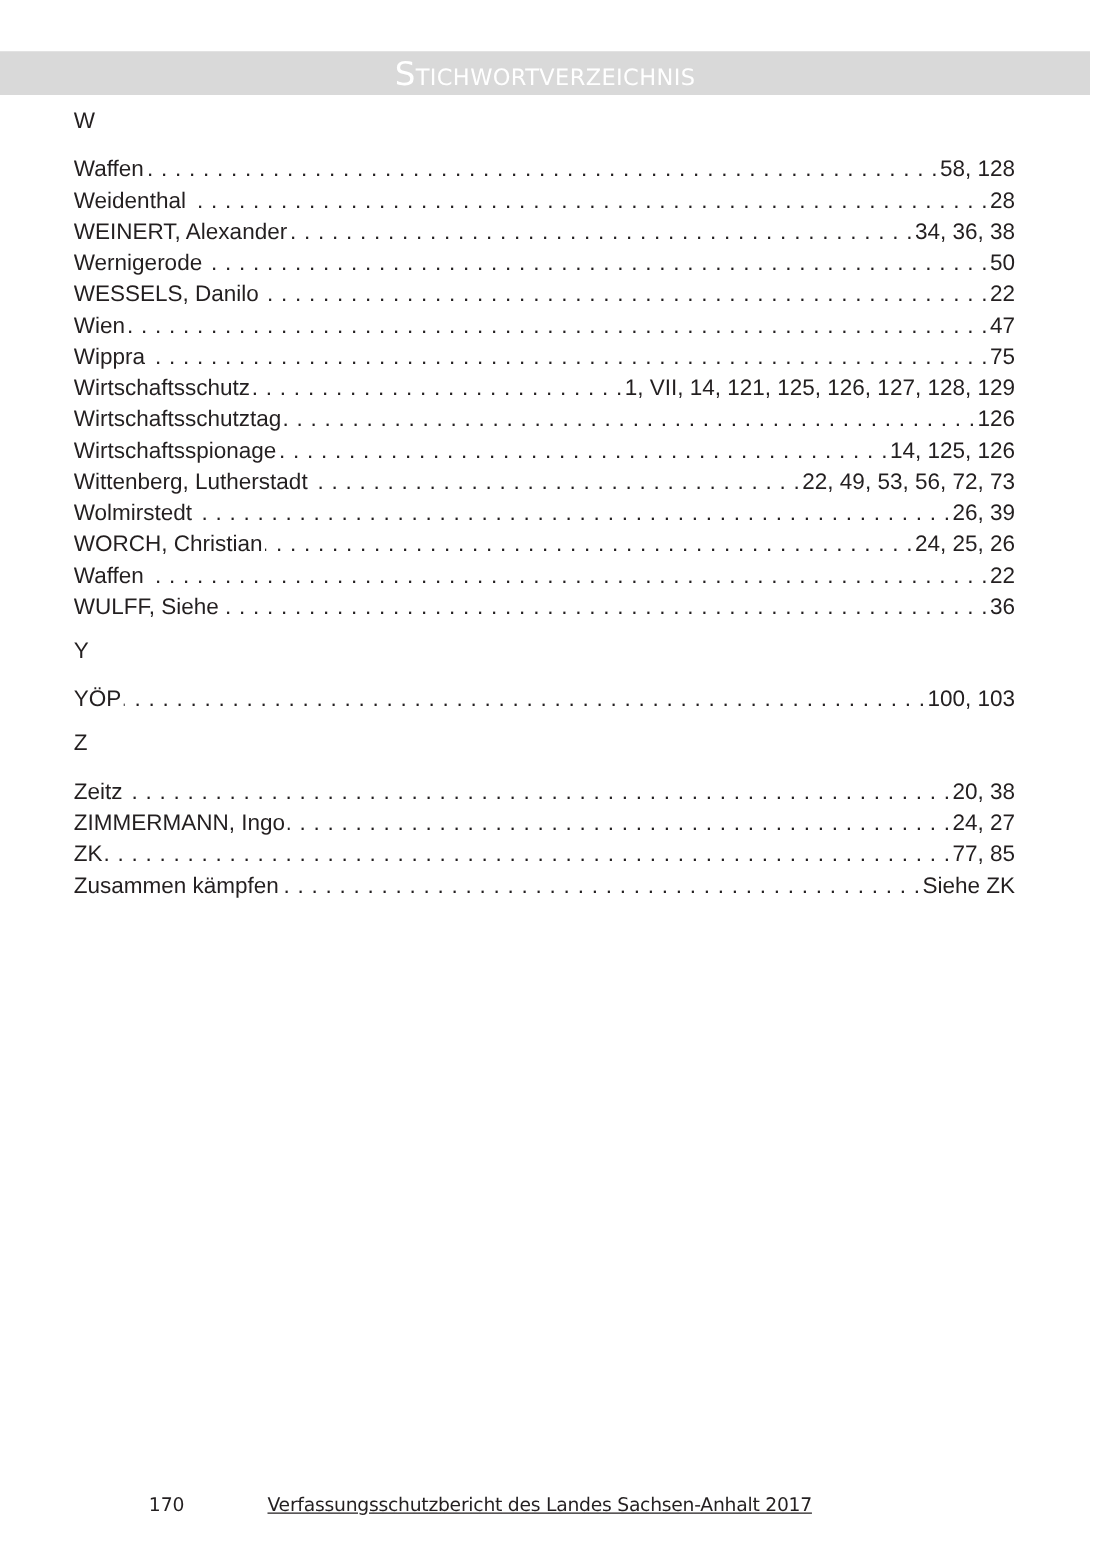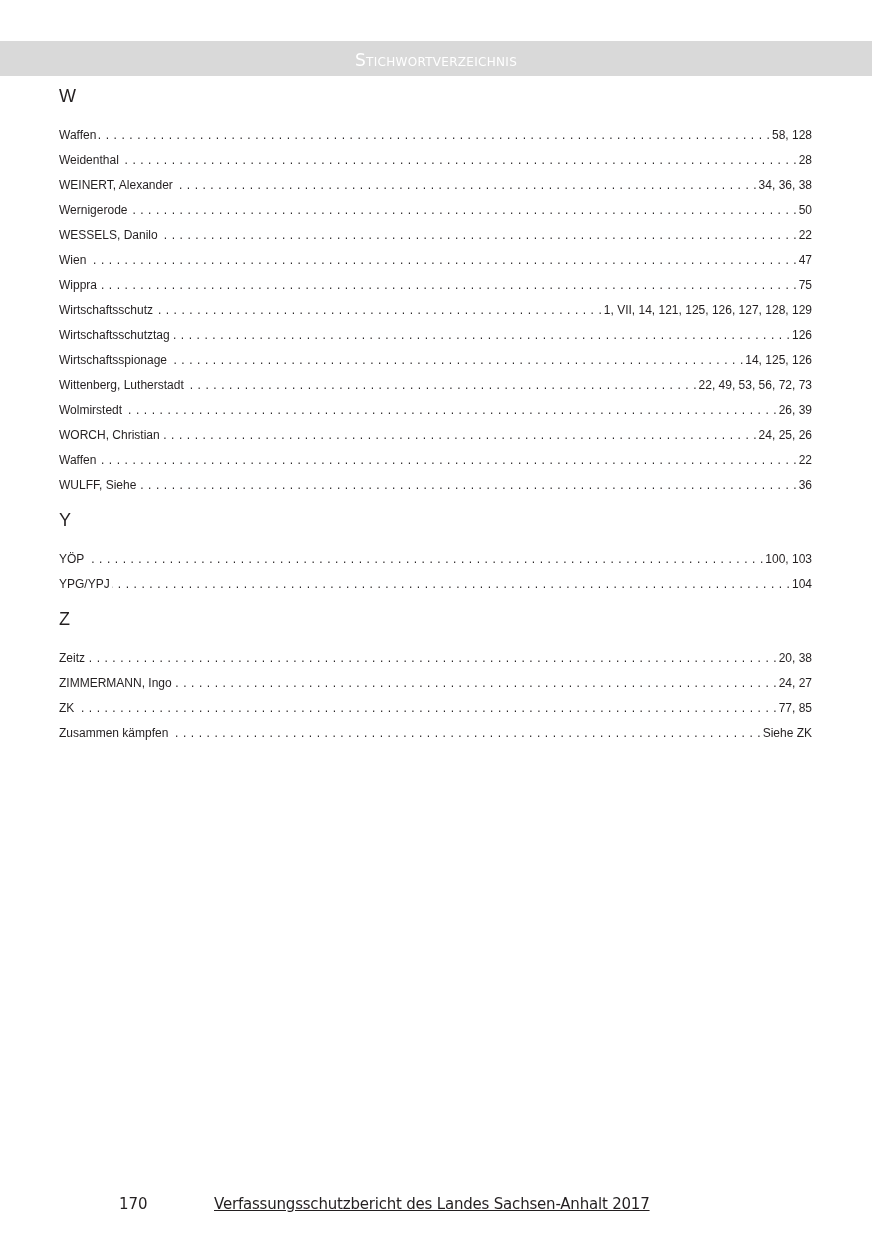--- a/index.html
+++ b/index.html
@@ -22,21 +22,21 @@
       width: 872px;
       height: 35px;
       background: #d9d9d9;
       display: flex;
       align-items: center;
       justify-content: center;
     }
     .header-title {
       font-family: "DejaVu Sans", sans-serif;
       color: #ffffff;
-      font-size: 17px;
+      font-size: 26px;
       font-variant: small-caps;
       letter-spacing: 0.3px;
       line-height: 1;
       padding-top: 3px;
     }
     .index {
       position: absolute;
       left: 59px;
       top: 84px;
       width: 753px;
@@ -44,21 +44,21 @@
     .section-letter {
       font-size: 18px;
       height: 25px;
       line-height: 25px;
       margin-bottom: 14px;
     }
     .section { margin-bottom: 10px; }
     .entry {
       display: flex;
       align-items: baseline;
-      font-size: 12px;
+      font-size: 18px;
       height: 25px;
       line-height: 25px;
       white-space: nowrap;
       overflow: hidden;
     }
     .entry .term { flex: 0 0 auto; }
     .entry .leader {
       flex: 1 1 auto;
       overflow: hidden;
       position: relative;
@@ -184,25 +184,20 @@
       </div>
   </div>
 
   <div class="section">
     <div class="section-letter">Y</div>
     <div class="entry">
         <span class="term">YÖP</span>
         <span class="leader"></span>
         <span class="pages">100, 103</span>
       </div>
-    <div class="entry">
-        <span class="term">YPG/YPJ</span>
-        <span class="leader"></span>
-        <span class="pages">104</span>
-      </div>
   </div>
 
   <div class="section">
     <div class="section-letter">Z</div>
     <div class="entry">
         <span class="term">Zeitz</span>
         <span class="leader"></span>
         <span class="pages">20, 38</span>
       </div>
     <div class="entry">

